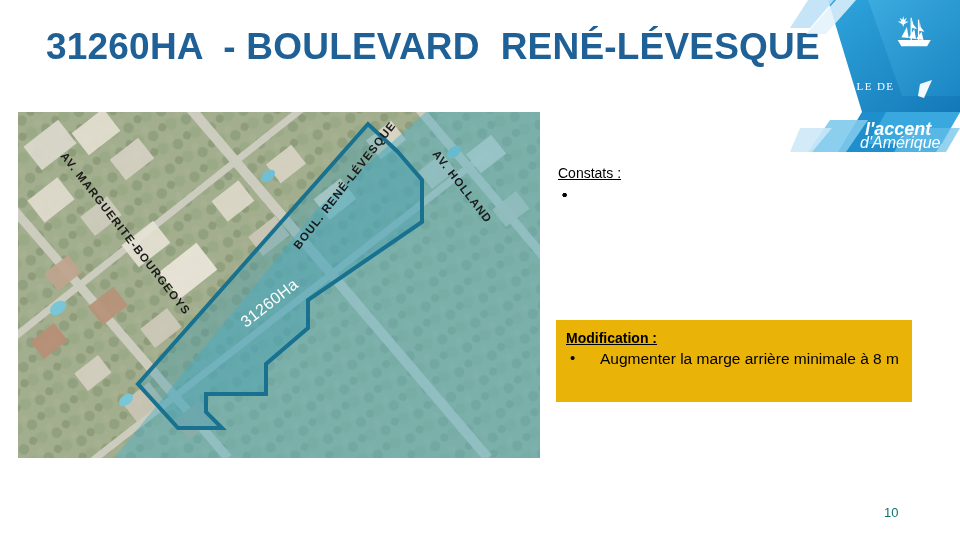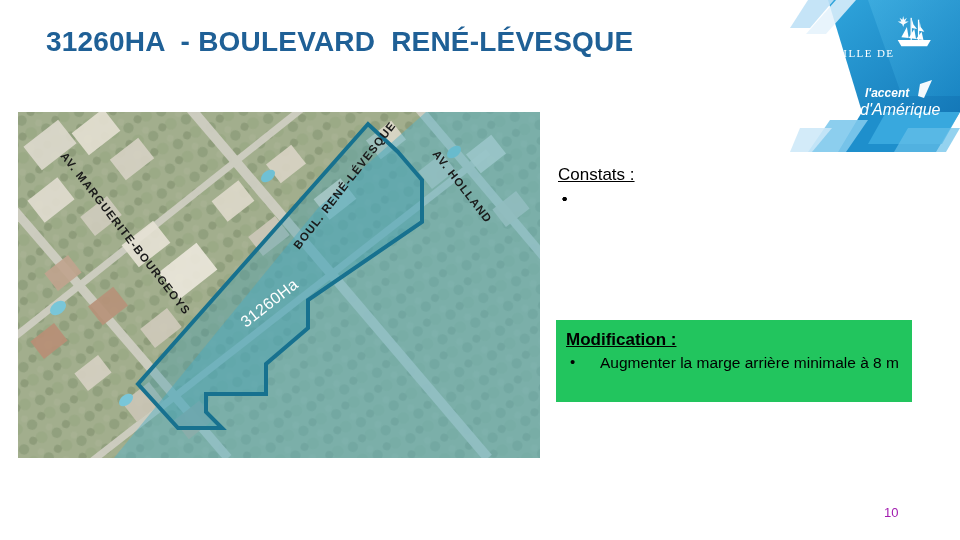--- a/index.html
+++ b/index.html
@@ -15,57 +15,58 @@
     font-family: "Liberation Sans", sans-serif;
   }
 
   
   #slide-title {
     position: absolute;
     left: 46px;
     top: 26px;
     font-family: "Liberation Sans", sans-serif;
     font-weight: bold;
-    font-size: 28px;
+    font-size: 37px;
     letter-spacing: 0.2px;
     color: #1F6096;
     white-space: pre;
   }
 
   
   #logo-block {
     position: absolute;
     right: 0;
     top: 0;
     width: 170px;
     height: 152px;
     overflow: hidden;
   }
   #logo-block svg { display: block; }
   .logo-text {
     position: absolute;
     color: #ffffff;
     font-family: "Liberation Serif", serif;
     pointer-events: none;
+    margin-top: 33px;
   }
   #logo-ville-de {
     left: 44px; top: 47px;
     font-size: 11px;
     letter-spacing: 1.4px;
   }
   #logo-quebec {
     left: 38px; top: 57px;
     font-size: 26px;
     letter-spacing: 0.5px;
   }
   #logo-accent {
     left: 75px; top: 86px;
     font-family: "Liberation Sans", sans-serif;
     font-style: italic;
-    font-size: 12px;
+    font-size: 18px;
     font-weight: bold;
   }
   #logo-amerique {
     left: 70px; top: 101px;
     font-family: "Liberation Sans", sans-serif;
     font-style: italic;
     font-size: 16px;
   }
 
   
@@ -96,21 +97,21 @@
 
   
   #constats-block {
     position: absolute;
     left: 558px;
     top: 165px;
     width: 360px;
   }
   .section-heading {
     font-family: "Liberation Sans", sans-serif;
-    font-size: 17px;
+    font-size: 14px;
     color: #000000;
     text-decoration: underline;
     margin-bottom: 4px;
   }
   .section-heading.bold { font-weight: bold; }
 
   ul.bullets {
     list-style: none;
     margin: 0;
     padding: 0;
@@ -132,35 +133,35 @@
     line-height: 1.38;
   }
 
   
   #modification-box {
     position: absolute;
     left: 556px;
     top: 320px;
     width: 356px;
     height: 82px;
-    background: #22c55e;
+    background: #eab308;
     box-sizing: border-box;
     padding: 10px 8px 8px 10px;
   }
   #modification-box .section-heading { margin-bottom: 2px; }
   #modification-box ul.bullets li { padding-left: 34px; }
 
   
   #page-number {
     position: absolute;
     left: 884px;
     top: 505px;
     font-family: "Liberation Sans", sans-serif;
     font-size: 13px;
-    color: #a21caf;
+    color: #0f766e;
   }
 </style>
 </head>
 <body>
 
 <div id="slide-title">31260HA  - BOULEVARD  RENÉ-LÉVESQUE</div>
 
 <div id="logo-block">
   <svg width="170" height="152" viewBox="0 0 170 152">
     <defs>

